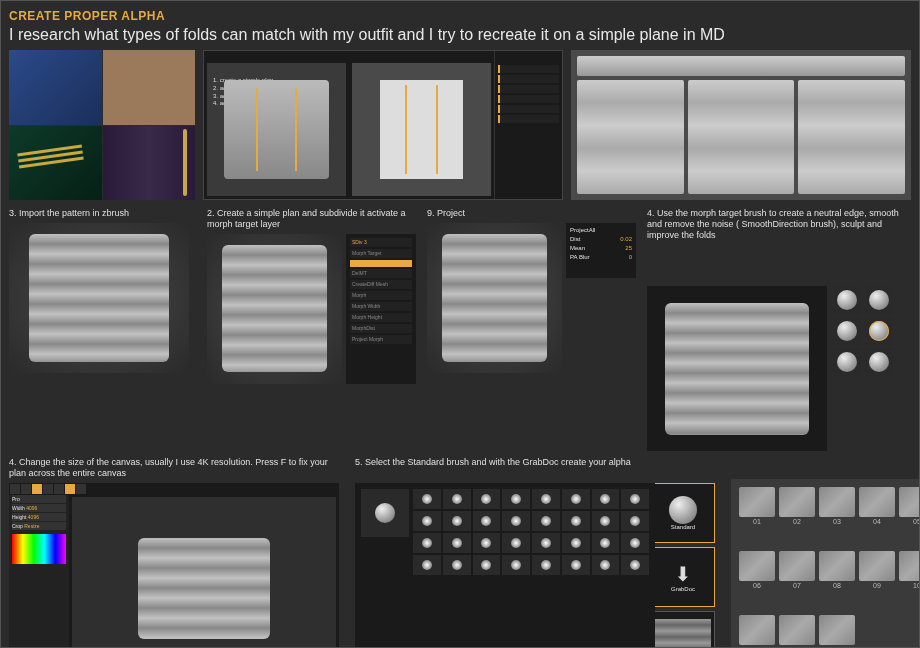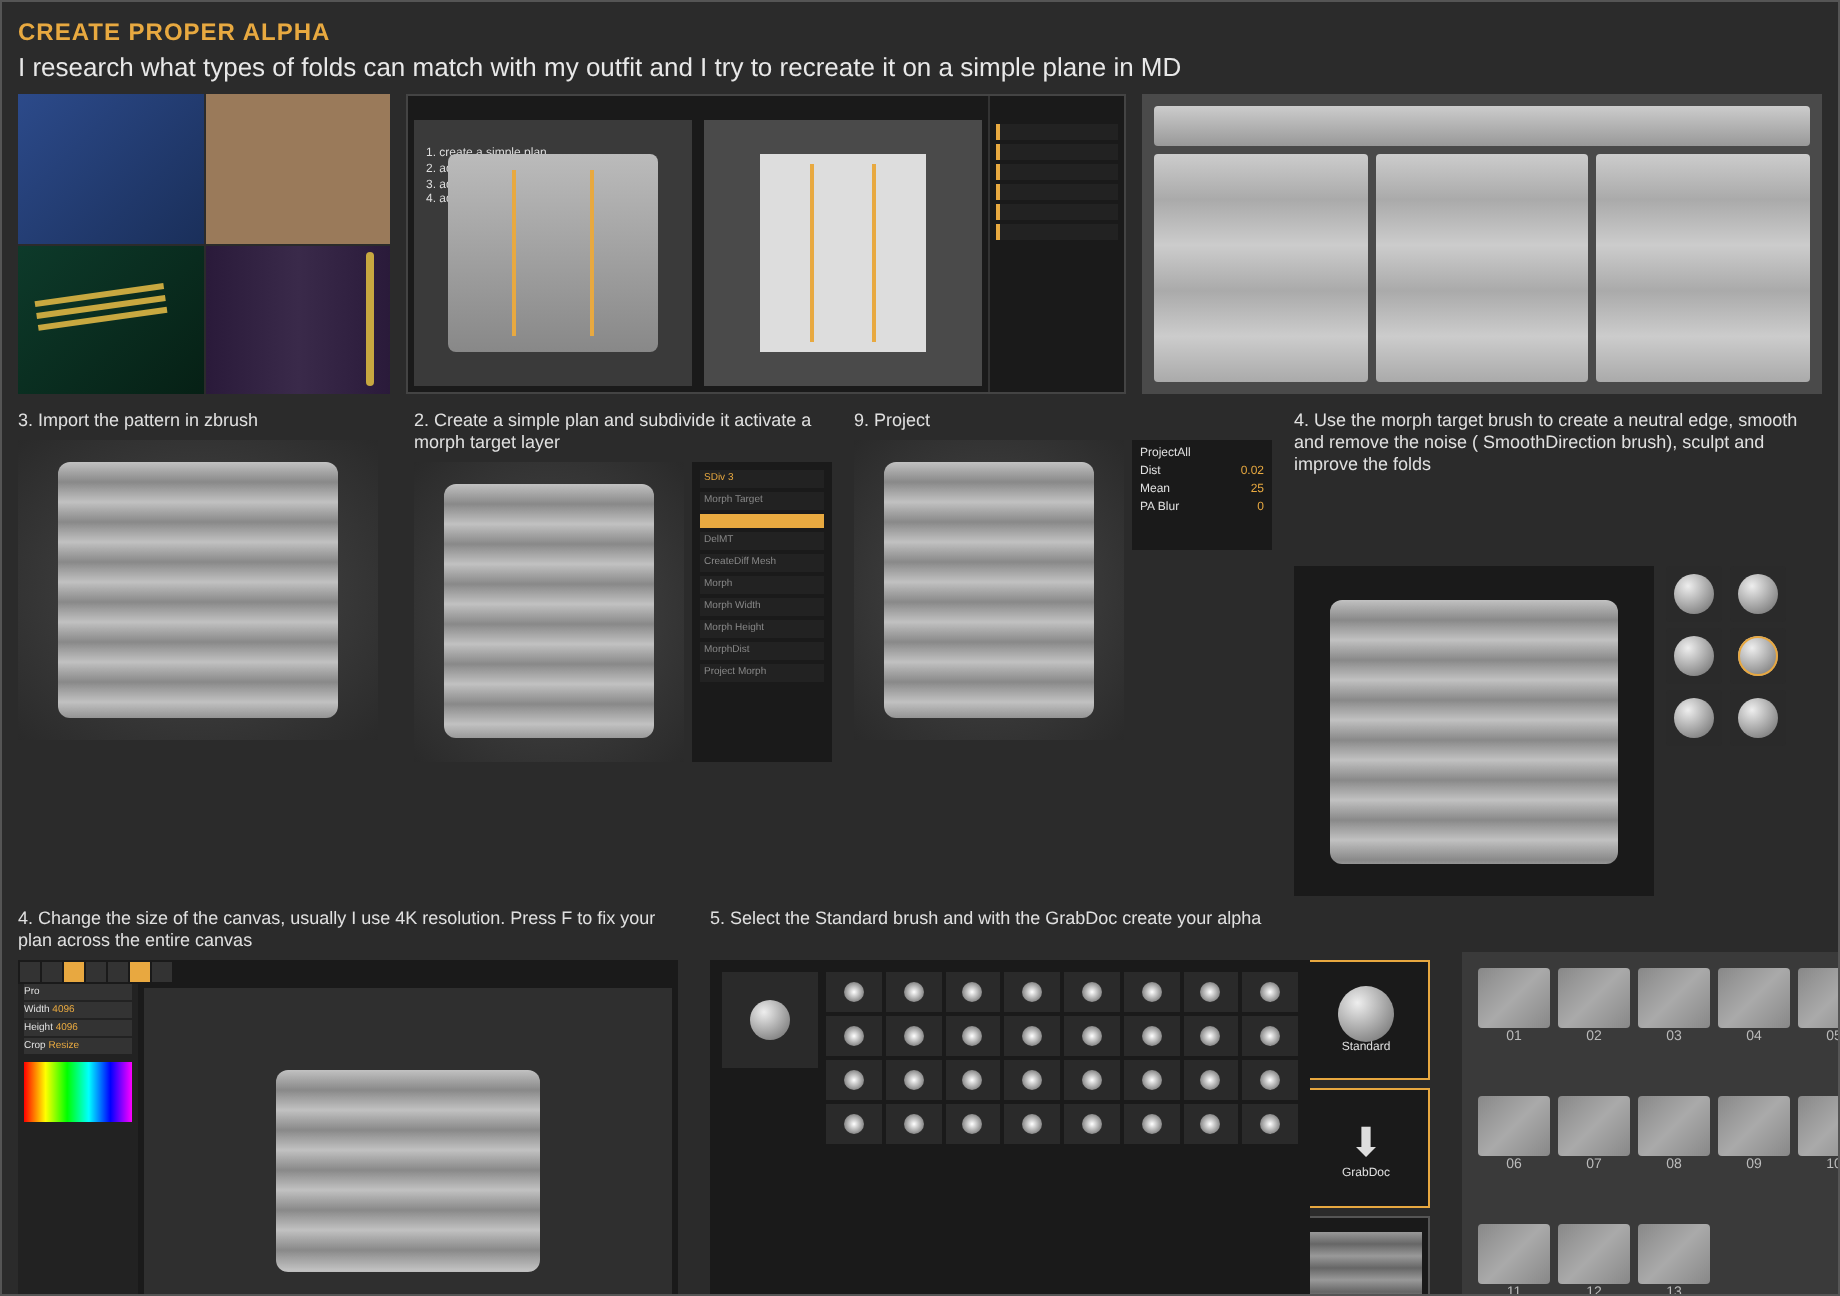--- a/index.html
+++ b/index.html
@@ -15,21 +15,21 @@
   }
   .title {
     color: #e8a940;
     font-size: 12px;
     font-weight: bold;
     letter-spacing: 0.5px;
     margin-bottom: 3px;
   }
   .subtitle {
     color: #e8e8e8;
-    font-size: 13px;
+    font-size: 16px;
     margin-bottom: 6px;
   }
   .topblock { display: flex; gap: 8px; margin-bottom: 8px; }
 
   .fabric-refs {
     width: 186px; height: 150px;
     display: grid; grid-template-columns: 1fr 1fr; grid-template-rows: 1fr 1fr;
     gap: 1px;
   }
   .fabric-refs > div { width: 100%; height: 100%; }

